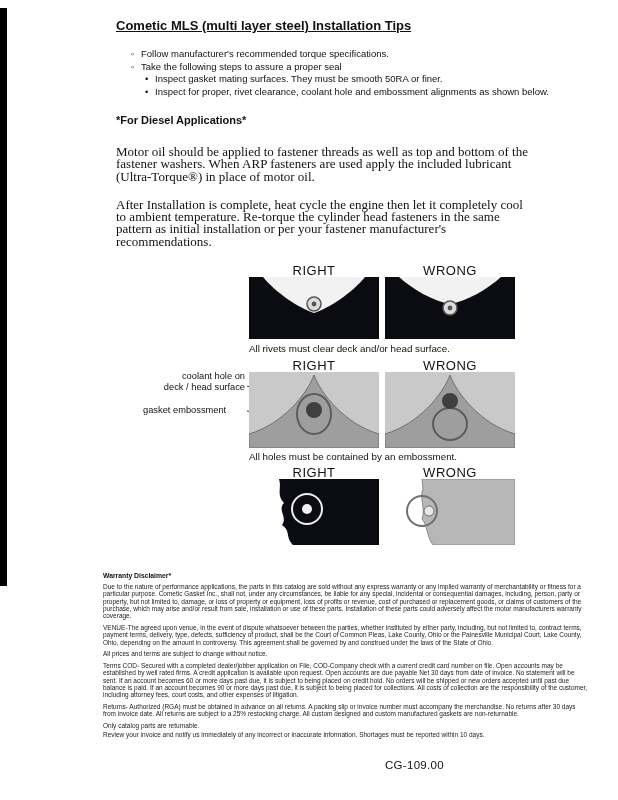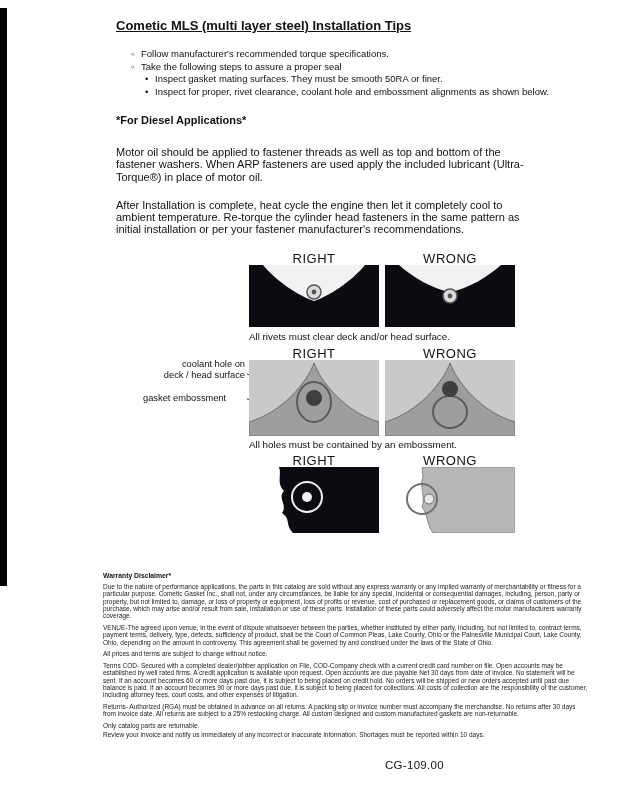--- a/index.html
+++ b/index.html
@@ -7,21 +7,21 @@
         font-family:"Liberation Sans", sans-serif;color:#111;}
   .left-bar{position:absolute;left:0;top:8px;width:7px;height:578px;background:#000;}
   .content{position:absolute;left:116px;top:18px;width:488px;}
   .doc-title{font-size:13px;font-weight:bold;text-decoration:underline;margin:0 0 9px 0;}
   ul.tips{list-style:none;margin:15px;padding:0;font-size:9.5px;line-height:12.5px;}
   ul.tips li{position:relative;padding-left:10px;}
   ul.tips li.lvl1::before{content:"◦";position:absolute;left:0;top:0;}
   ul.tips li.lvl2{margin-left:14px;}
   ul.tips li.lvl2::before{content:"•";position:absolute;left:0;top:0;}
   .section-heading{font-size:11px;font-weight:bold;margin:16px 0 20px 0;}
-  .body-para{font-size:11px;line-height:12.3px;margin:16px 0 11px 0;width:414px;}
+  .body-para{font-size:13px;line-height:12.3px;margin:16px 0 11px 0;width:414px;font-family:Liberation Serif, serif;}
   .note-para{font-size:9.5px;line-height:12.3px;margin:0;width:420px;}
   .diagrams{position:relative;width:488px;height:322px;margin-top:8px;}
   .dg-header{position:absolute;width:130px;text-align:center;font-size:13px;letter-spacing:0.5px;}
   .dg-panel{position:absolute;width:130px;}
   .dg-panel svg{display:block;}
   .dg-caption{position:absolute;font-size:9.8px;line-height:12px;}
   .dg-label{position:absolute;font-size:9.3px;line-height:11px;}
   .dg-lines{position:absolute;left:0;top:0;pointer-events:none;}
   .warranty{position:absolute;left:103px;top:572px;width:486px;}
   .warranty-heading{font-size:6.8px;font-weight:bold;margin:0 0 4px 0;}

